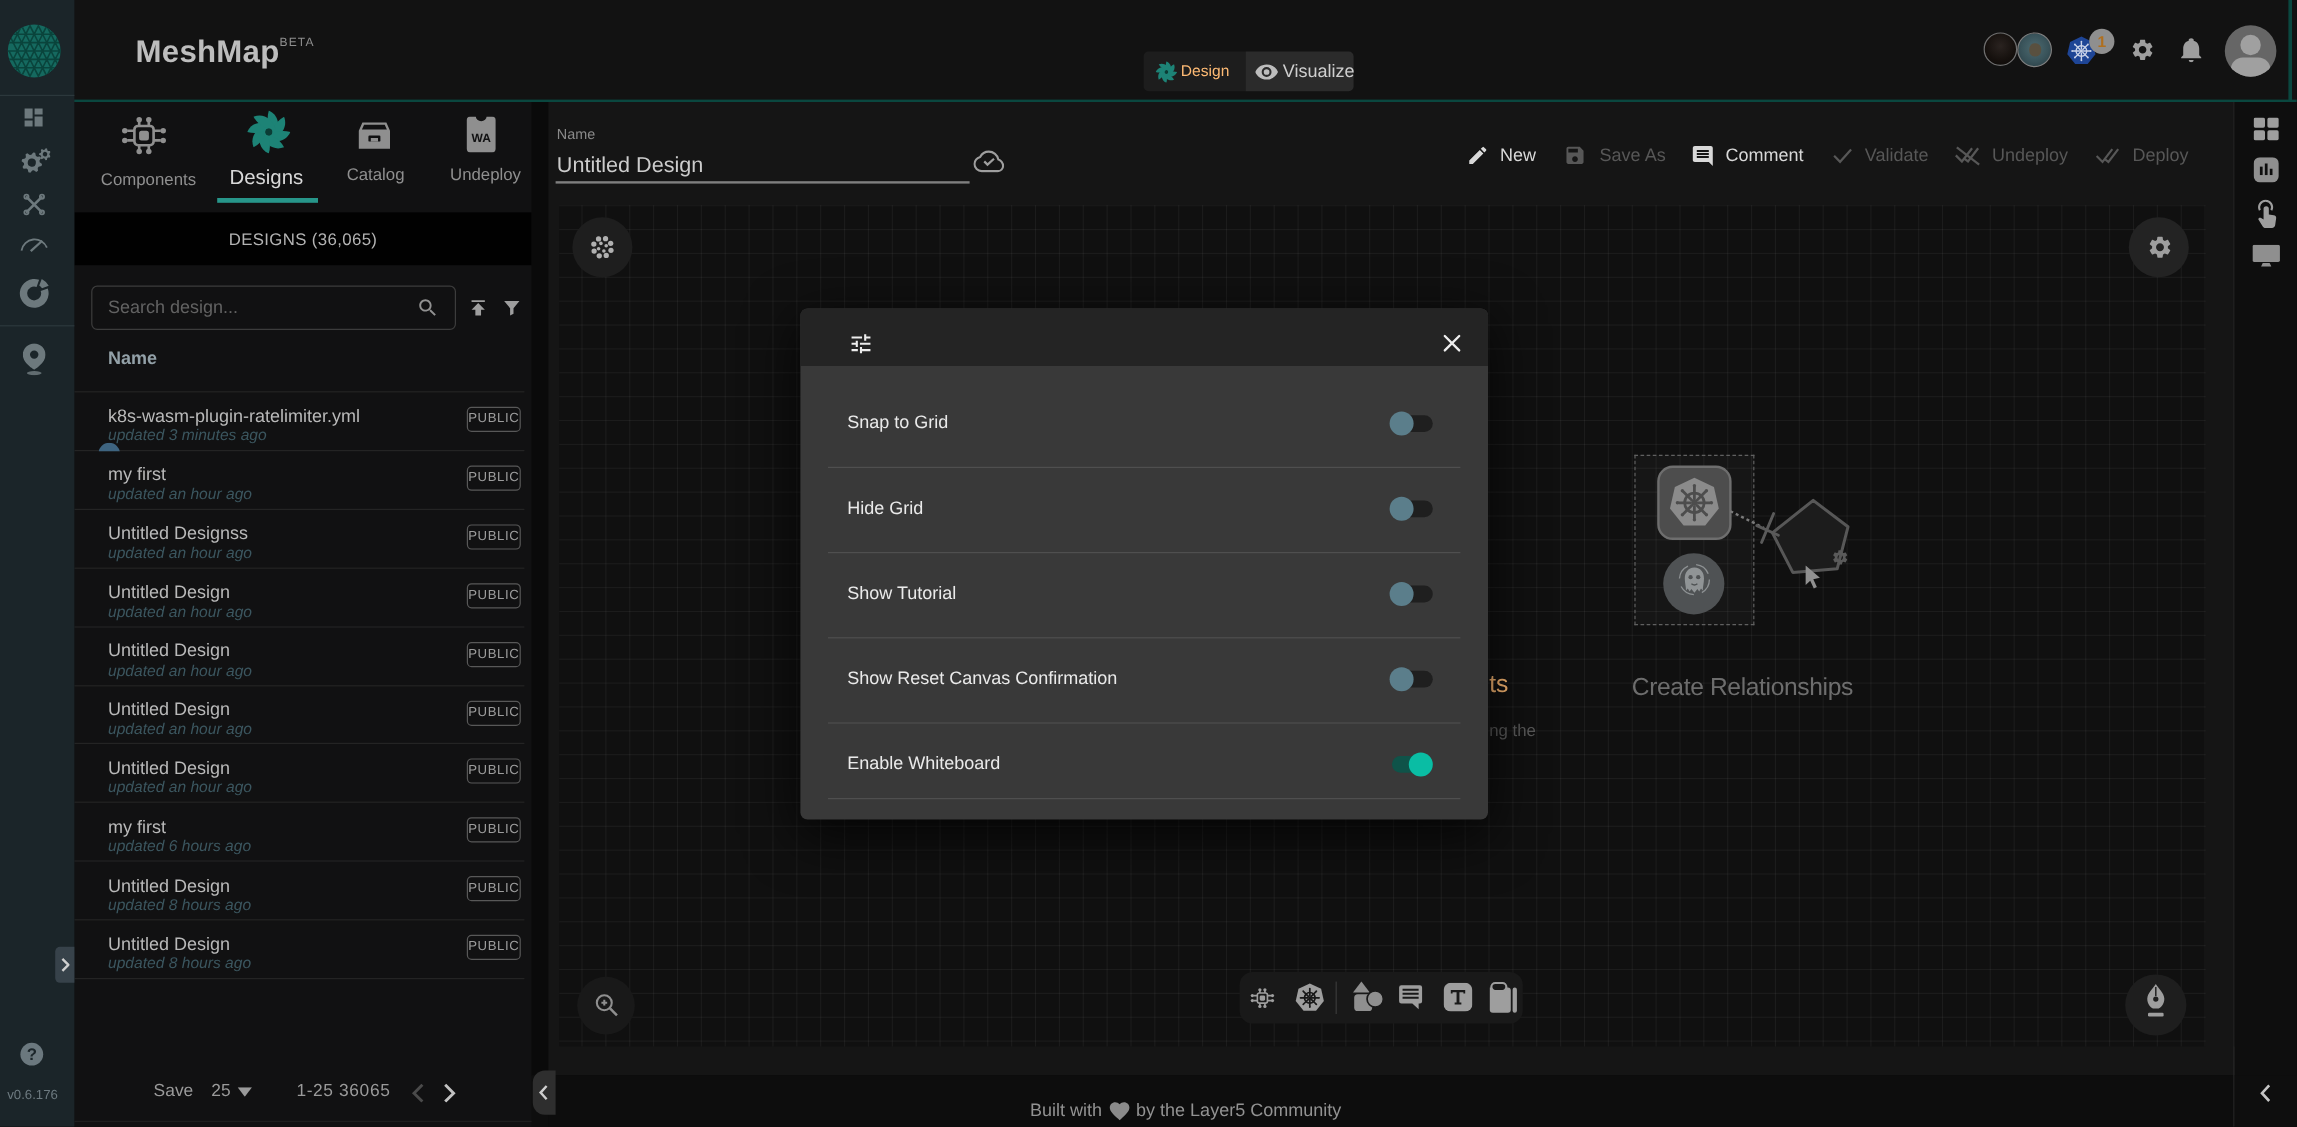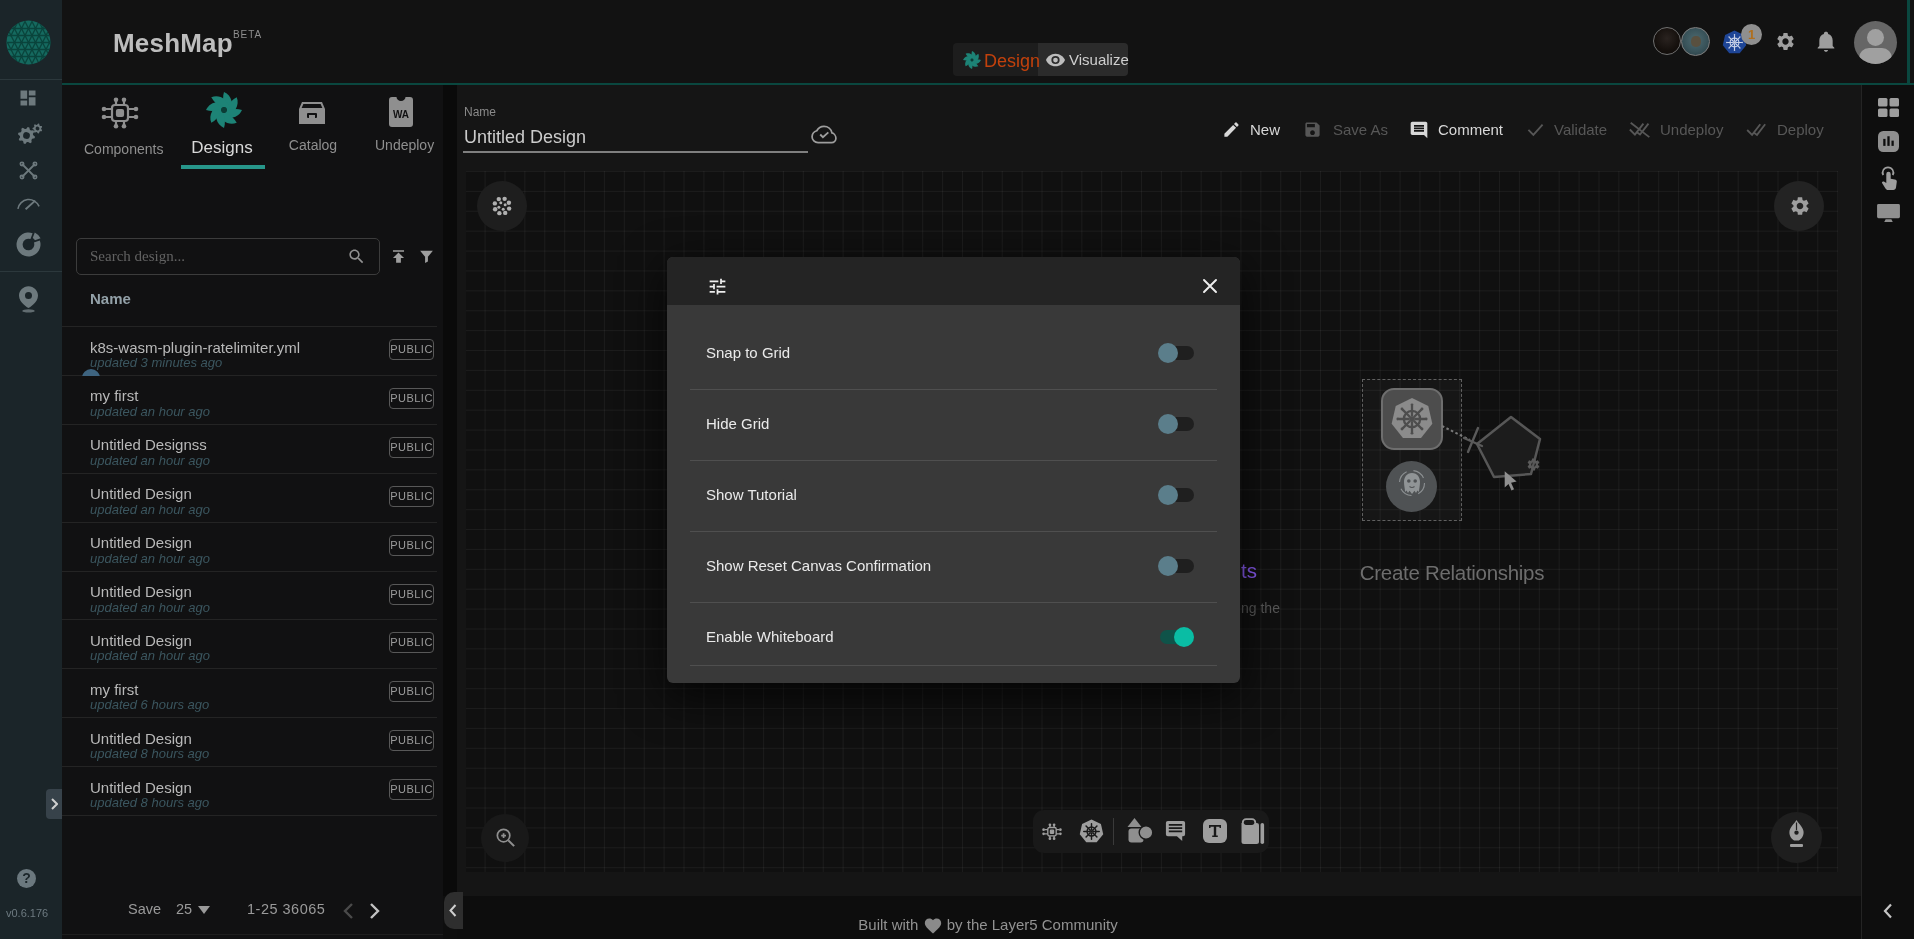--- a/index.html
+++ b/index.html
@@ -20,21 +20,21 @@
       <path d="M0,-10 C4.5,-8 5.5,-3 3,1.5 C0.5,-1 -1.5,-5 0,-10 Z" transform="rotate(0)" fill="#1d8376"></path>
       <path d="M0,-10 C4.5,-8 5.5,-3 3,1.5 C0.5,-1 -1.5,-5 0,-10 Z" transform="rotate(45)" fill="#1d8376"></path>
       <path d="M0,-10 C4.5,-8 5.5,-3 3,1.5 C0.5,-1 -1.5,-5 0,-10 Z" transform="rotate(90)" fill="#1d8376"></path>
       <path d="M0,-10 C4.5,-8 5.5,-3 3,1.5 C0.5,-1 -1.5,-5 0,-10 Z" transform="rotate(135)" fill="#1d8376"></path>
       <path d="M0,-10 C4.5,-8 5.5,-3 3,1.5 C0.5,-1 -1.5,-5 0,-10 Z" transform="rotate(180)" fill="#1d8376"></path>
       <path d="M0,-10 C4.5,-8 5.5,-3 3,1.5 C0.5,-1 -1.5,-5 0,-10 Z" transform="rotate(225)" fill="#1d8376"></path>
       <path d="M0,-10 C4.5,-8 5.5,-3 3,1.5 C0.5,-1 -1.5,-5 0,-10 Z" transform="rotate(270)" fill="#1d8376"></path>
       <path d="M0,-10 C4.5,-8 5.5,-3 3,1.5 C0.5,-1 -1.5,-5 0,-10 Z" transform="rotate(315)" fill="#1d8376"></path>
       <circle cx="0" cy="0" r="1.6" fill="#0b3d36"></circle>
     </svg>
-    <div class="abs" style="left:984px;top:51px;font-size:18px;color:#c2410c;">Design</div>
+    <div class="abs" style="left:984px;top:51px;font-size:13px;color:#fdba74;">Design</div>
 <svg class="abs" style="left:1046px;top:53px;" width="19" height="14" viewBox="0 0 24 16" fill="#bdbdbd">
 <path d="M12 0 C6 0 1.7 3.8 0 8 C1.7 12.2 6 16 12 16 C18 16 22.3 12.2 24 8 C22.3 3.8 18 0 12 0 Z M12 13.2 A5.2 5.2 0 1 1 12 2.8 A5.2 5.2 0 0 1 12 13.2 Z M12 11 A3 3 0 1 0 12 5 A3 3 0 0 0 12 11 Z"></path>
     </svg>
 <div class="abs" style="left:1069px;top:51px;font-size:15px;color:#cfcfcf;">Visualize</div>
 <div class="abs" style="left:1653px;top:27px;width:28px;height:28px;border-radius:50%;background:radial-gradient(circle at 50% 40%, #2a2320 0%, #15100d 60%, #0b0908 100%);border:1px solid #6f6f6f;z-index:3;"></div>
 <div class="abs" style="left:1681px;top:27px;width:29px;height:29px;border-radius:50%;background:radial-gradient(circle at 50% 45%, #4d6a70 0%, #39535a 55%, #273a40 100%);border:1px solid #808080;z-index:2;">
       <div style="position:absolute;left:9px;top:8px;width:10px;height:11px;border-radius:45%;background:#59503f;"></div>
     </div>
 <svg class="abs" style="left:1722px;top:30px;" width="25" height="25" viewBox="-13 -13 26 26">
       <polygon points="0,-12.5 9.8,-7.8 12.2,2.8 5.4,11.3 -5.4,11.3 -12.2,2.8 -9.8,-7.8" fill="#1e4596"></polygon>
@@ -165,22 +165,23 @@
 <path d="M2 9 L5 2 L25 2 L28 9 L28 24 L2 24 Z M4.6 8 L25.4 8 L23.6 4 L6.4 4 Z" fill-rule="evenodd"></path>
 <rect x="10" y="13" width="10" height="5" rx="1" fill="#111112"></rect>
 <rect x="12" y="15" width="6" height="3" fill="#8f8f8f"></rect>
 </svg>
     <div class="abs" style="left:285px;top:137px;width:56px;text-align:center;font-size:14px;color:#8f8f8f;">Catalog</div>
 <svg class="abs" style="left:388px;top:97px;" width="26" height="30" viewBox="0 0 26 30">
 <path d="M1 3 A3 3 0 0 1 4 0 L8.5 0 A4.5 4 0 0 0 17.5 0 L22 0 A3 3 0 0 1 25 3 L25 27 A3 3 0 0 1 22 30 L4 30 A3 3 0 0 1 1 27 Z" fill="#8f8f8f"></path>
 <text x="13" y="21" font-size="10" font-weight="bold" fill="#111112" text-anchor="middle" font-family="Liberation Sans">WA</text>
 </svg>
     <div class="abs" style="left:375px;top:137px;width:52px;text-align:center;font-size:14px;color:#8f8f8f;">Undeploy</div>
+<div class="abs" style="left:62px;top:177px;width:381px;height:44px;background:#010101;color:#b3b3b3;font-size:14px;text-align:center;line-height:44px;letter-spacing:0.3px;">DESIGNS (36,065)</div>
 <div class="abs" style="left:76px;top:238px;width:304px;height:37px;border:1px solid #3c3c3c;border-radius:5px;"></div>
-<div class="abs" style="left:90px;top:248px;font-size:15px;color:#626262;font-family:Liberation Serif, serif;">Search design...</div>
+<div class="abs" style="left:90px;top:248px;font-size:15px;color:#626262;">Search design...</div>
 <svg class="abs" style="left:347px;top:247px;" width="19" height="19" viewBox="0 0 24 24" fill="#919191">
 <path d="M15.5 14h-.79l-.28-.27C15.41 12.59 16 11.11 16 9.5 16 5.91 13.09 3 9.5 3S3 5.91 3 9.5 5.91 16 9.5 16c1.61 0 3.09-.59 4.23-1.57l.27.28v.79l5 4.99L20.49 19l-4.99-5zm-6 0C7.01 14 5 11.99 5 9.5S7.01 5 9.5 5 14 7.01 14 9.5 11.99 14 9.5 14z"></path>
     </svg>
 <svg class="abs" style="left:389px;top:247px;" width="19" height="19" viewBox="0 0 24 24" fill="#9e9e9e">
 <path d="M5 4v2h14V4H5zm0 10h4v6h6v-6h4l-7-7-7 7z"></path>
     </svg>
 <svg class="abs" style="left:418px;top:248px;" width="17" height="17" viewBox="0 0 24 24" fill="#9e9e9e">
 <path d="M3 4h18l-7 8.5V19l-4 2v-8.5L3 4z"></path>
     </svg>
 <div class="abs" style="left:90px;top:290px;font-size:15px;font-weight:bold;color:#93a1a8;">Name</div>
@@ -396,21 +397,21 @@
 <path d="M4 6 L32 20" stroke="#7a7a7a" stroke-width="2" stroke-dasharray="2.5 2.5" fill="none"></path>
 <path d="M40 8 L30 32 M26 18 L44 26" stroke="#5a5a5a" stroke-width="2.4" fill="none" stroke-linecap="round"></path>
 </svg>
     <svg class="abs" style="left:1526px;top:457px;" width="15" height="15" viewBox="0 0 24 24" fill="#5a5a5a">
       <path d="M19.14 12.94c.04-.3.06-.61.06-.94 0-.32-.02-.64-.07-.94l2.03-1.58c.18-.14.23-.41.12-.61l-1.92-3.32c-.12-.22-.37-.29-.59-.22l-2.39.96c-.5-.38-1.03-.7-1.62-.94l-.36-2.54c-.04-.24-.24-.41-.48-.41h-3.84c-.24 0-.43.17-.47.41l-.36 2.54c-.59.24-1.13.57-1.62.94l-2.39-.96c-.22-.08-.47 0-.59.22L2.74 8.87c-.12.21-.08.47.12.61l2.03 1.58c-.05.3-.09.63-.09.94s.02.64.07.94l-2.03 1.58c-.18.14-.23.41-.12.61l1.92 3.32c.12.22.37.29.59.22l2.39-.96c.5.38 1.03.7 1.62.94l.36 2.54c.05.24.24.41.48.41h3.84c.24 0 .44-.17.47-.41l.36-2.54c.59-.24 1.13-.56 1.62-.94l2.39.96c.22.08.47 0 .59-.22l1.92-3.32c.12-.22.07-.47-.12-.61l-2.01-1.58zM12 15.6c-1.98 0-3.6-1.62-3.6-3.6s1.62-3.6 3.6-3.6 3.6 1.62 3.6 3.6-1.62 3.6-3.6 3.6z"></path>
     </svg>
     <svg class="abs" style="left:1503px;top:471px;" width="17" height="21" viewBox="0 0 20 24" fill="#909090">
 <path d="M2 0 L16 12 L9.5 13.5 L13 21 L10 22.5 L6.5 15 L2 19 Z"></path>
     </svg>
     <div class="abs" style="left:1332px;top:561px;width:240px;text-align:center;font-size:20.5px;color:#6d6d6d;letter-spacing:-0.3px;white-space:nowrap;">Create Relationships</div>
-<div class="abs" style="left:1241px;top:559px;font-size:20.5px;color:#8b5cf6;">ts</div>
+<div class="abs" style="left:1241px;top:559px;font-size:20.5px;color:#fdba74;">ts</div>
 <div class="abs" style="left:1241px;top:600px;font-size:14px;color:#585858;">ng the</div>
 <div class="abs" style="left:1861px;top:85px;width:53px;height:811px;background:#0e0e0e;border-left:1px solid #242424;"></div>
 <svg class="abs" style="left:1878px;top:98px;" width="21" height="19" viewBox="0 0 21 19" fill="#9e9e9e">
 <rect x="0" y="0" width="9.5" height="8.5" rx="1.5"></rect>
       <rect x="11.5" y="0" width="9.5" height="8.5" rx="1.5"></rect>
 <rect x="0" y="10.5" width="9.5" height="8.5" rx="1.5"></rect>
       <rect x="11.5" y="10.5" width="9.5" height="8.5" rx="1.5"></rect>
     </svg>
     <svg class="abs" style="left:1878px;top:131px;" width="21" height="21" viewBox="0 0 24 24">
 <rect x="0" y="0" width="24" height="24" rx="6" fill="#8f8f8f"></rect>

